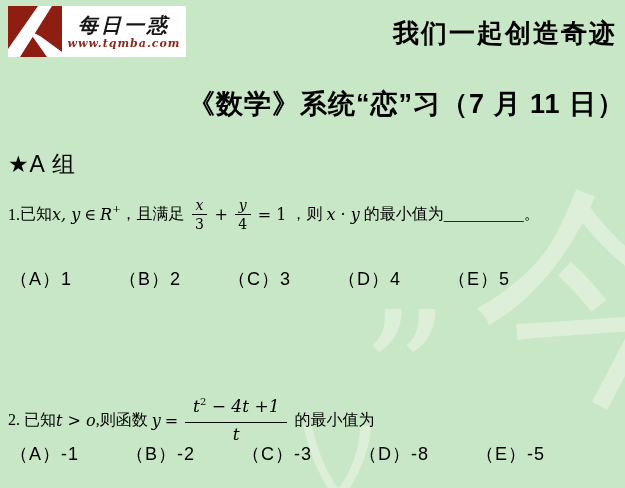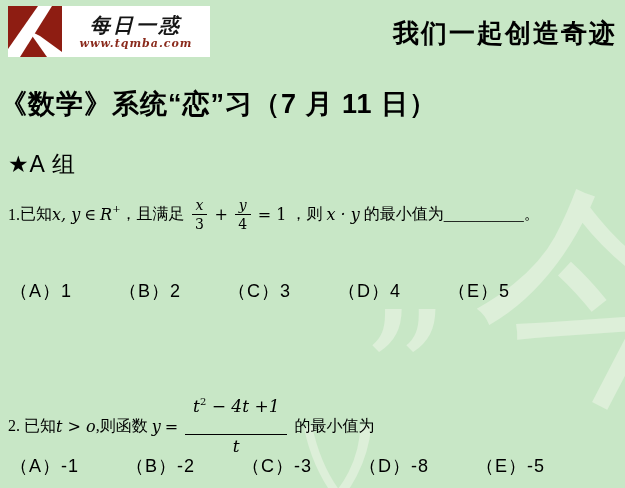--- a/index.html
+++ b/index.html
@@ -13,40 +13,40 @@
   }
   
   .wm{position:absolute;color:#ddefd9;z-index:0;user-select:none;line-height:1;
       font-family:"Liberation Sans", sans-serif;}
   .wm-main{left:472px;top:178px;font-size:235px;transform:rotate(-4deg);}
   .wm-quote{left:360px;top:288px;font-size:175px;font-family:"DejaVu Serif", serif;}
   .wm-cross{left:278px;top:418px;font-size:120px;}
   
   .logo-red{position:absolute;left:8px;top:6px;width:54px;height:51px;z-index:2;}
   .logo-white{
-    position:absolute;left:62px;top:6px;width:148px;height:51px;
+    position:absolute;left:62px;top:6px;width:124px;height:51px;
     background:#ffffff;z-index:2;
     display:flex;flex-direction:column;align-items:center;justify-content:center;
   }
   .brand{
     font-family:"DejaVu Serif", serif;font-style:italic;font-weight:700;
     font-size:20px;letter-spacing:3px;color:#151515;line-height:1.1;
   }
   .website{
     font-family:"DejaVu Serif", serif;font-style:italic;font-weight:700;
     font-size:11px;color:#8a2a1c;letter-spacing:1px;margin-top:1px;
   }
   .slogan{
     position:absolute;right:8px;top:16px;z-index:2;
     font-family:"Liberation Serif", serif;font-weight:700;
     font-size:26px;letter-spacing:2px;
   }
   
   .title{
-    position:absolute;left:0;top:86px;width:100%;text-align:left;z-index:1;
+    position:absolute;left:0;top:86px;width:100%;text-align:right;z-index:1;
     font-family:"Liberation Sans", sans-serif;font-weight:700;
     font-size:27px;letter-spacing:1px;
   }
   .section{
     position:absolute;left:8px;top:149px;z-index:1;
     font-family:"Liberation Sans", sans-serif;font-size:23px;letter-spacing:1px;
   }
   
   .qline{position:absolute;left:8px;z-index:1;font-size:16px;white-space:nowrap;}
   .q1{top:197px;}
@@ -56,28 +56,27 @@
   .mn{font-family:"DejaVu Serif", serif;}
   sup{font-size:10px;}
   .frac{
     display:inline-block;text-align:center;vertical-align:middle;
     font-family:"DejaVu Serif", serif;margin:0 3px;
   }
   .frac .num{display:block;border-bottom:1px solid #000;padding:0 4px 1px 4px;}
   .frac .den{display:block;padding-top:1px;}
   .frac-sm{font-size:14px;}
   .frac-lg{font-size:17px;}
-  .frac-lg .num{padding:0 8px 18px 8px;}
+  .frac-lg .num{padding:0 8px 6px 8px;}
   .blank{letter-spacing:0;}
   
   .options{
     position:absolute;left:10px;z-index:1;display:flex;gap:47px;
     font-family:"Liberation Sans", sans-serif;font-size:18px;letter-spacing:1px;
     white-space:nowrap;
-    margin-top:12px;
   }
   .opts1{top:267px;}
   .opts2{top:442px;align-items:flex-end;}
 </style>
 </head>
 <body>
 
 <div id="page">
 
   <div class="wm wm-main">今</div>

